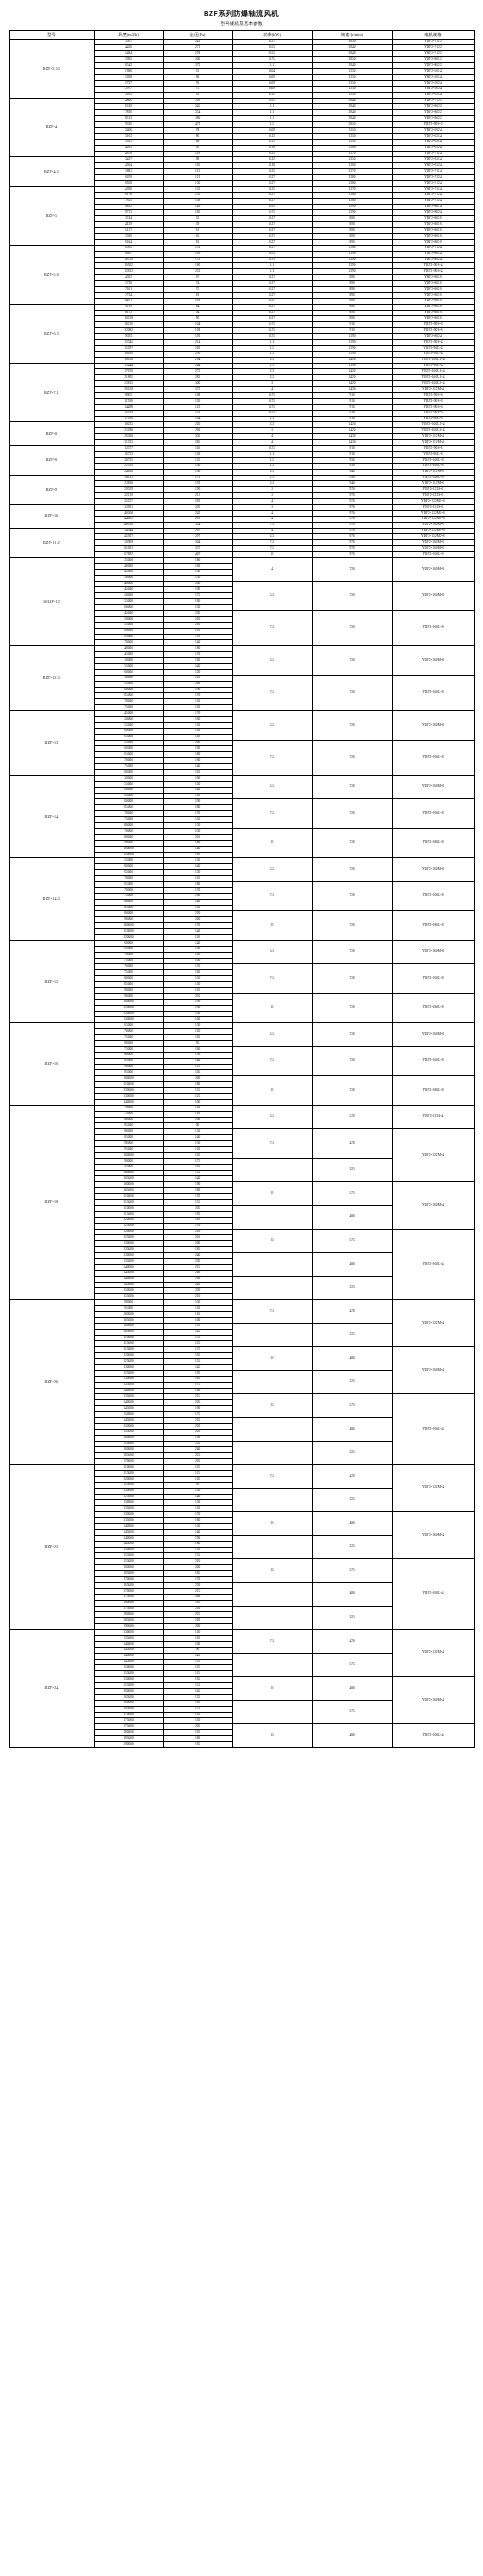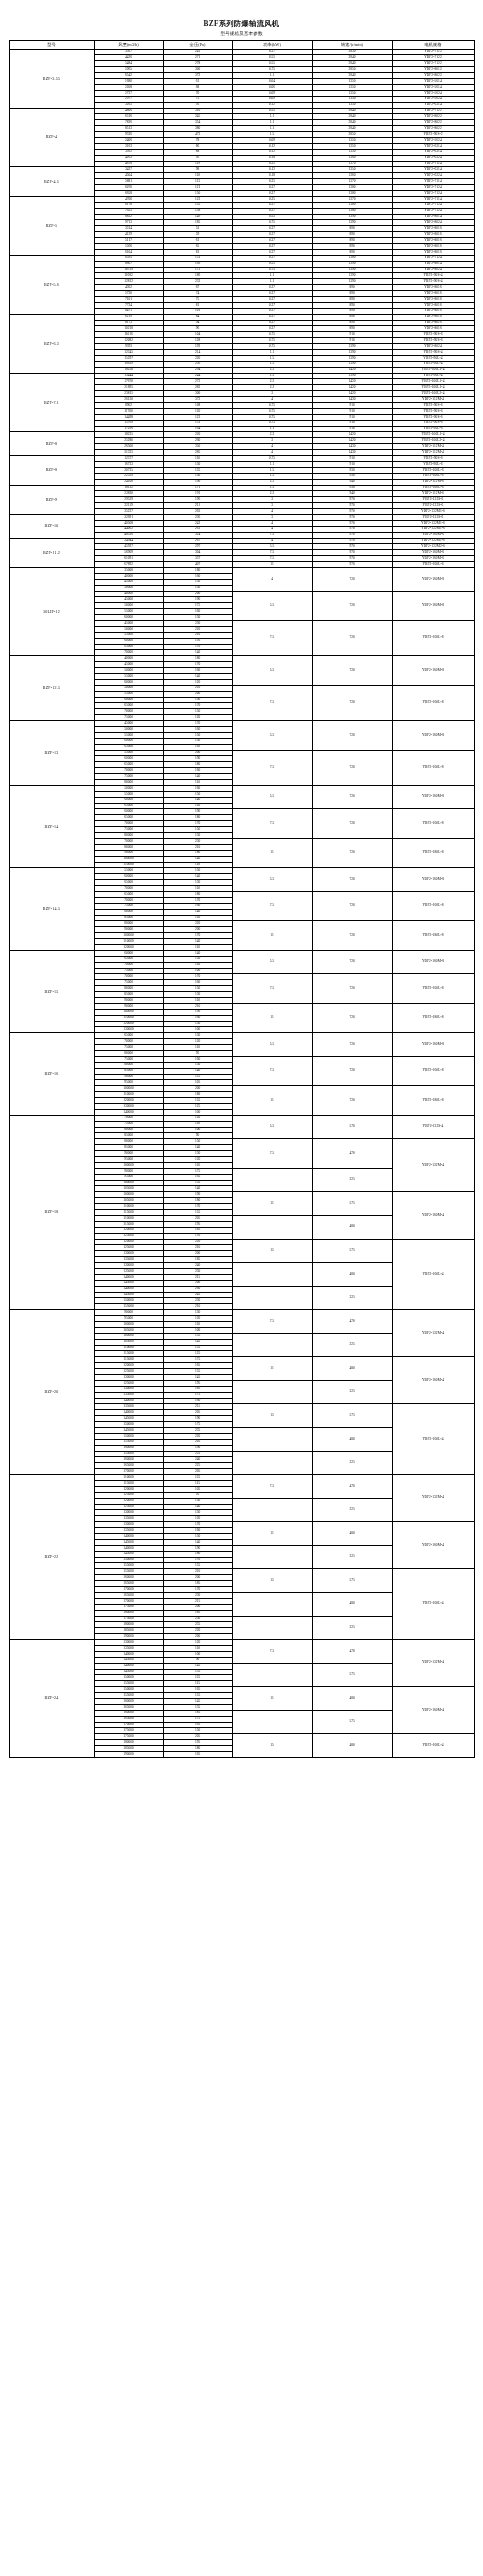--- a/index.html
+++ b/index.html
@@ -6,25 +6,25 @@
   body{
     width:483px;
     font-family:"Liberation Serif", serif;
     color:#111;
     -webkit-font-smoothing:none;
   }
   .page{width:483px;padding:0;box-sizing:border-box;}
 
   .title{
     text-align:center;
-    font-family:Liberation Serif, serif;
+    font-family:Liberation Mono, monospace;
     font-weight:bold;
     font-size:7.3px;
     letter-spacing:0.3px;
-    padding-top:19px;
+    padding-top:9px;
     padding-bottom:1.3px;
   }
   .subtitle{
     text-align:center;
     font-size:4.7px;
     padding-bottom:4px;
     color:#222;
   }
 
   table.spec{

